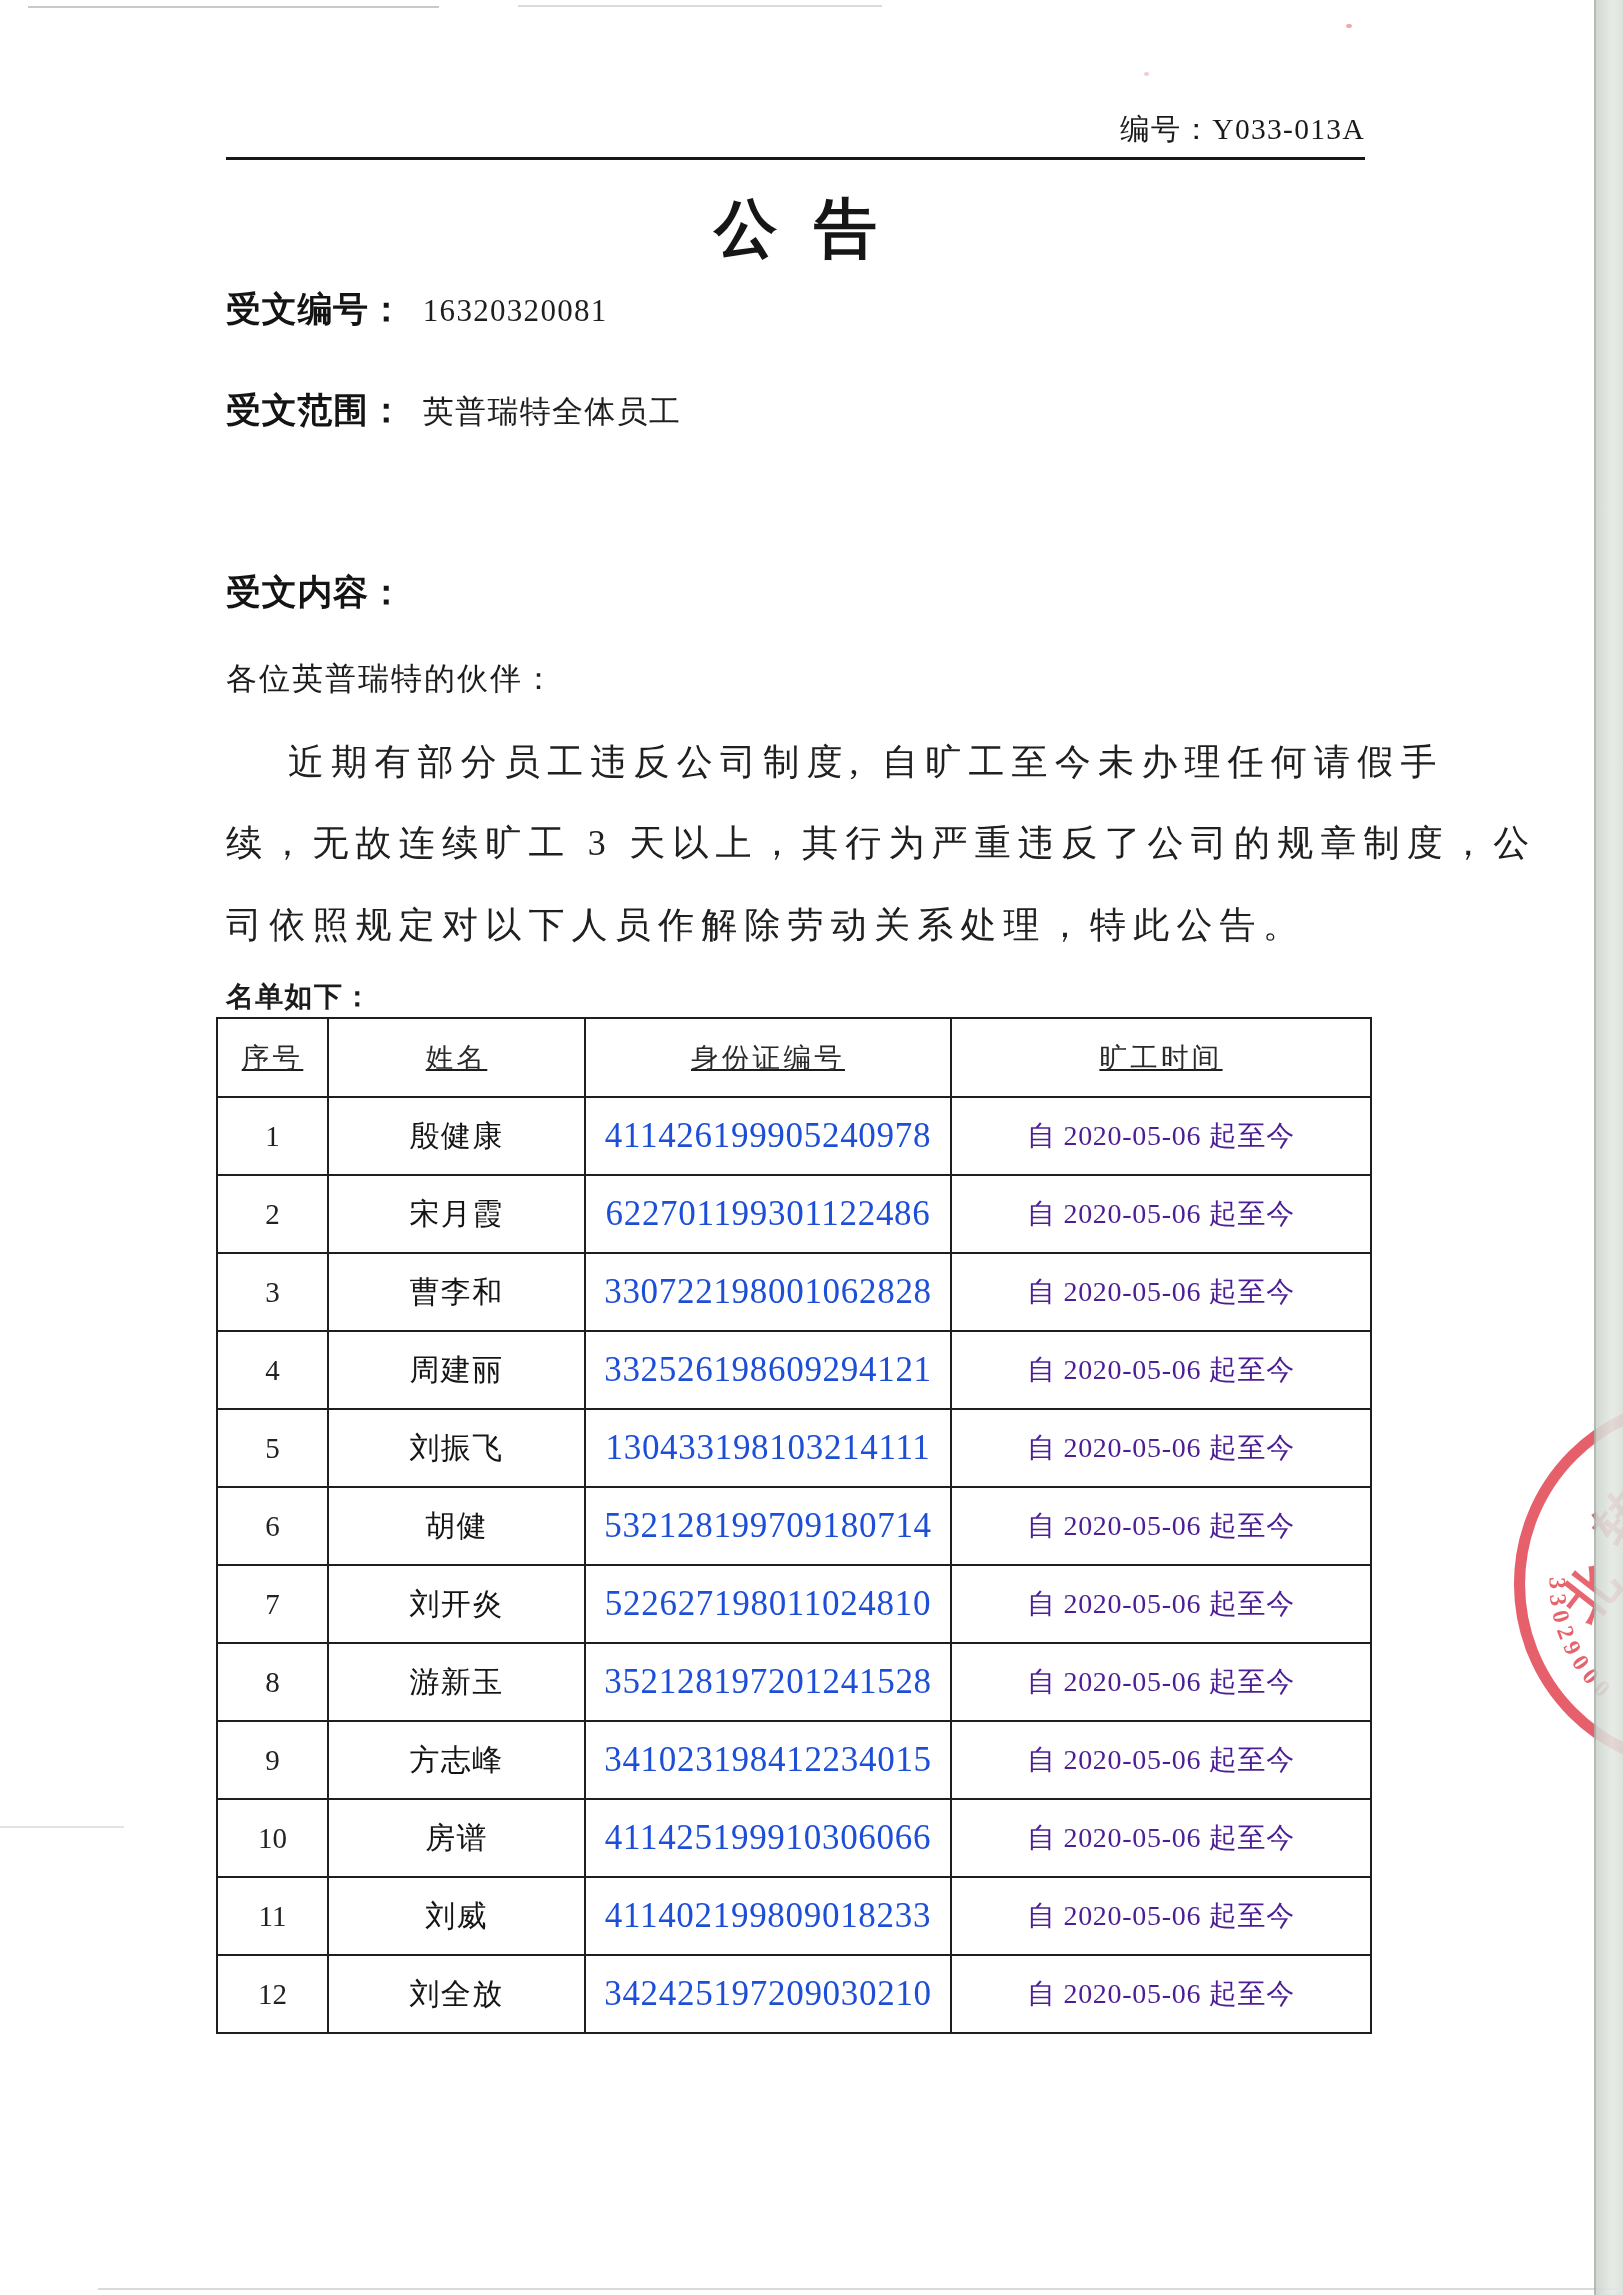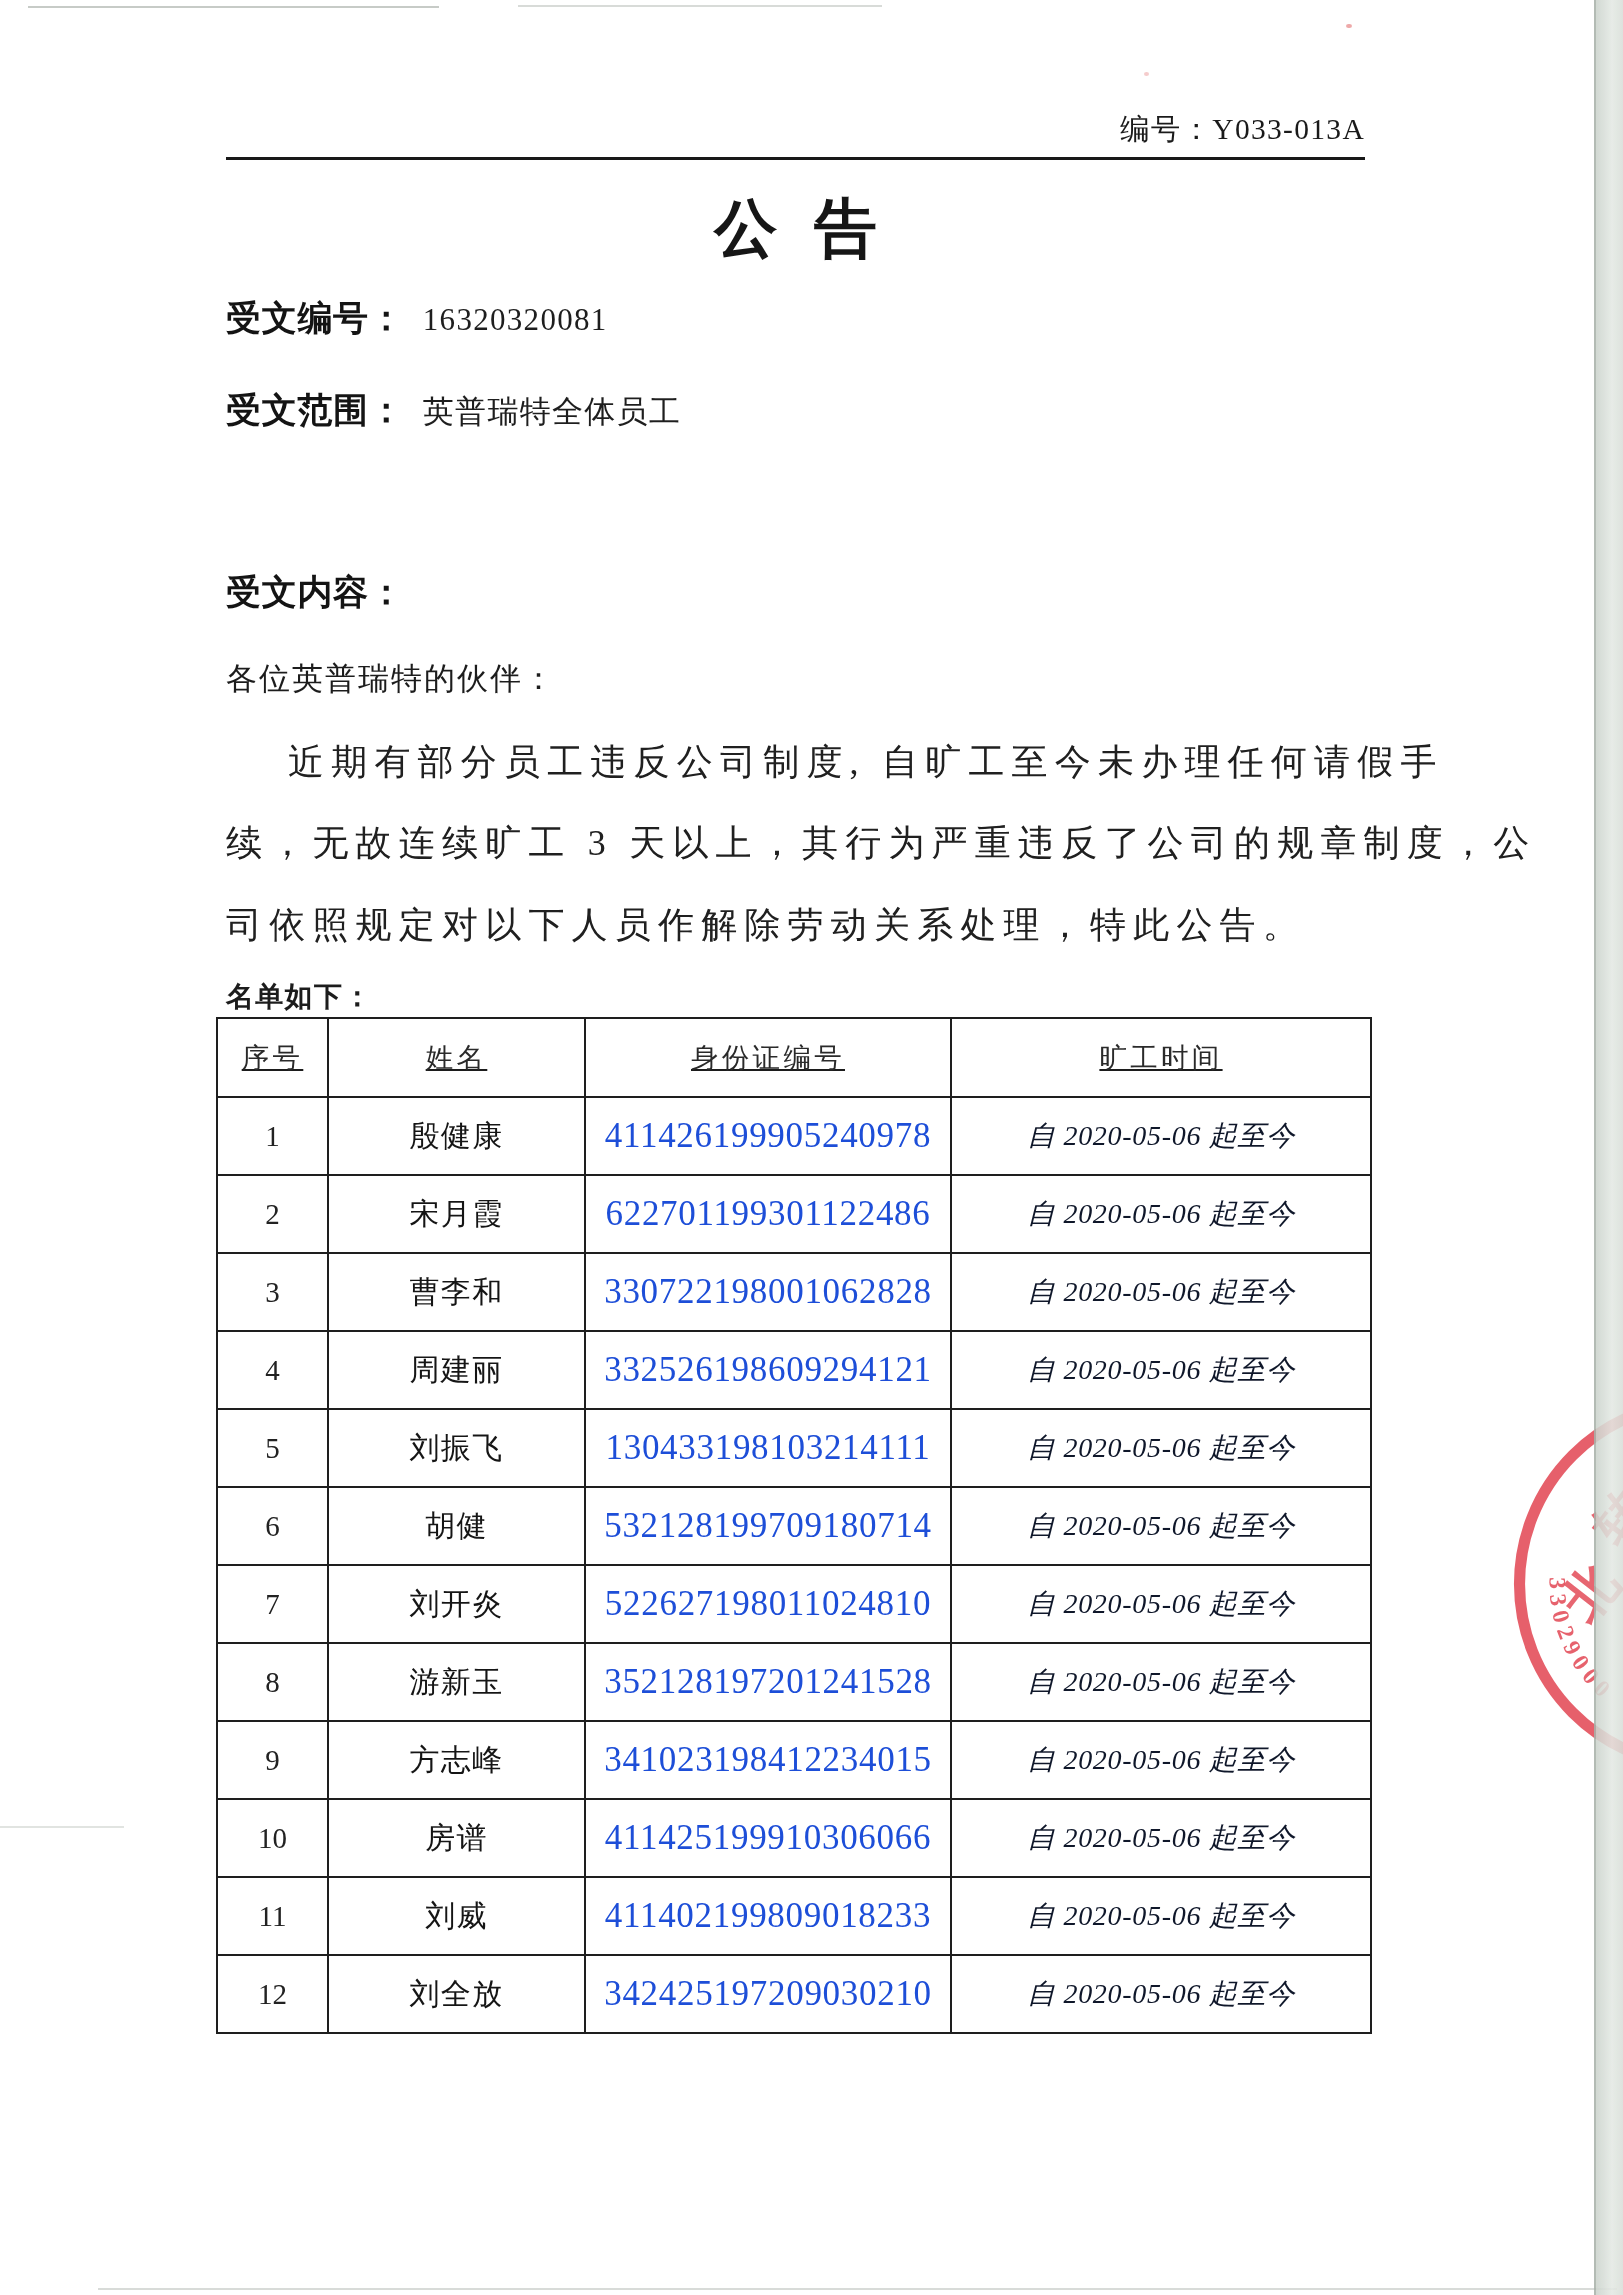--- a/index.html
+++ b/index.html
@@ -30,21 +30,21 @@
     text-align:right;font-size:29.5px;letter-spacing:1.3px;color:#1a1a1a;
   }
   .header-rule{position:absolute;left:226px;top:157px;width:1139px;height:3.3px;background:#181818;}
   .doc-title{
     position:absolute;left:226px;top:186px;width:1139px;
     text-align:center;font-size:63px;font-weight:700;word-spacing:21px;
     color:#161616;
   }
   
   .field-row{position:absolute;left:226px;display:flex;align-items:baseline;}
-  .field-row.f0{top:295px;}
+  .field-row.f0{top:286px;}
   .field-row.f1{top:387px;}
   .field-row.f2{top:479px;}
   .field-row.f3{top:569px;}
   .field-label{font-size:35px;font-weight:700;letter-spacing:0.7px;color:#141414;}
   .field-value{font-size:31px;margin-left:18.3px;letter-spacing:1.3px;color:#1e1e1e;}
   
   .salutation{position:absolute;left:226px;top:658px;font-size:31px;letter-spacing:2px;}
   .para-line{position:absolute;font-size:36px;letter-spacing:7.2px;white-space:nowrap;color:#202020;}
   .para-line.p0{left:288px;top:738px;}
   .para-line.p1{left:226px;top:819px;}
@@ -58,21 +58,21 @@
   table.roster td,table.roster th{
     border:2px solid #1e1e1e;text-align:center;vertical-align:middle;
     padding:0;font-weight:400;
   }
   tr.hdr{height:79px;text-decoration:underline;}
   tr.datarow{height:78px;}
   th.hcell{font-size:27.5px;letter-spacing:3.3px;color:#2a2a2a;}
   td.c-no{font-size:29px;color:#222;}
   td.c-name{font-size:30px;font-weight:700;letter-spacing:1.3px;color:#151515;}
   td.c-id{font-size:35px;font-weight:700;letter-spacing:0.7px;color:#1d4ed8;}
-  td.c-period{font-size:28px;font-weight:700;letter-spacing:0.7px;color:#0f172a;font-style:italic;}
+  td.c-period{font-size:28px;font-weight:700;letter-spacing:0.7px;color:#4c1d95;}
   
   .seal{position:absolute;left:1492px;top:1394px;width:131px;height:380px;z-index:20;}
 </style>
 </head>
 <body>
 
 <div id="page">
 
   <div class="scan-top-line-1"></div>
   <div class="scan-top-line-2"></div>

